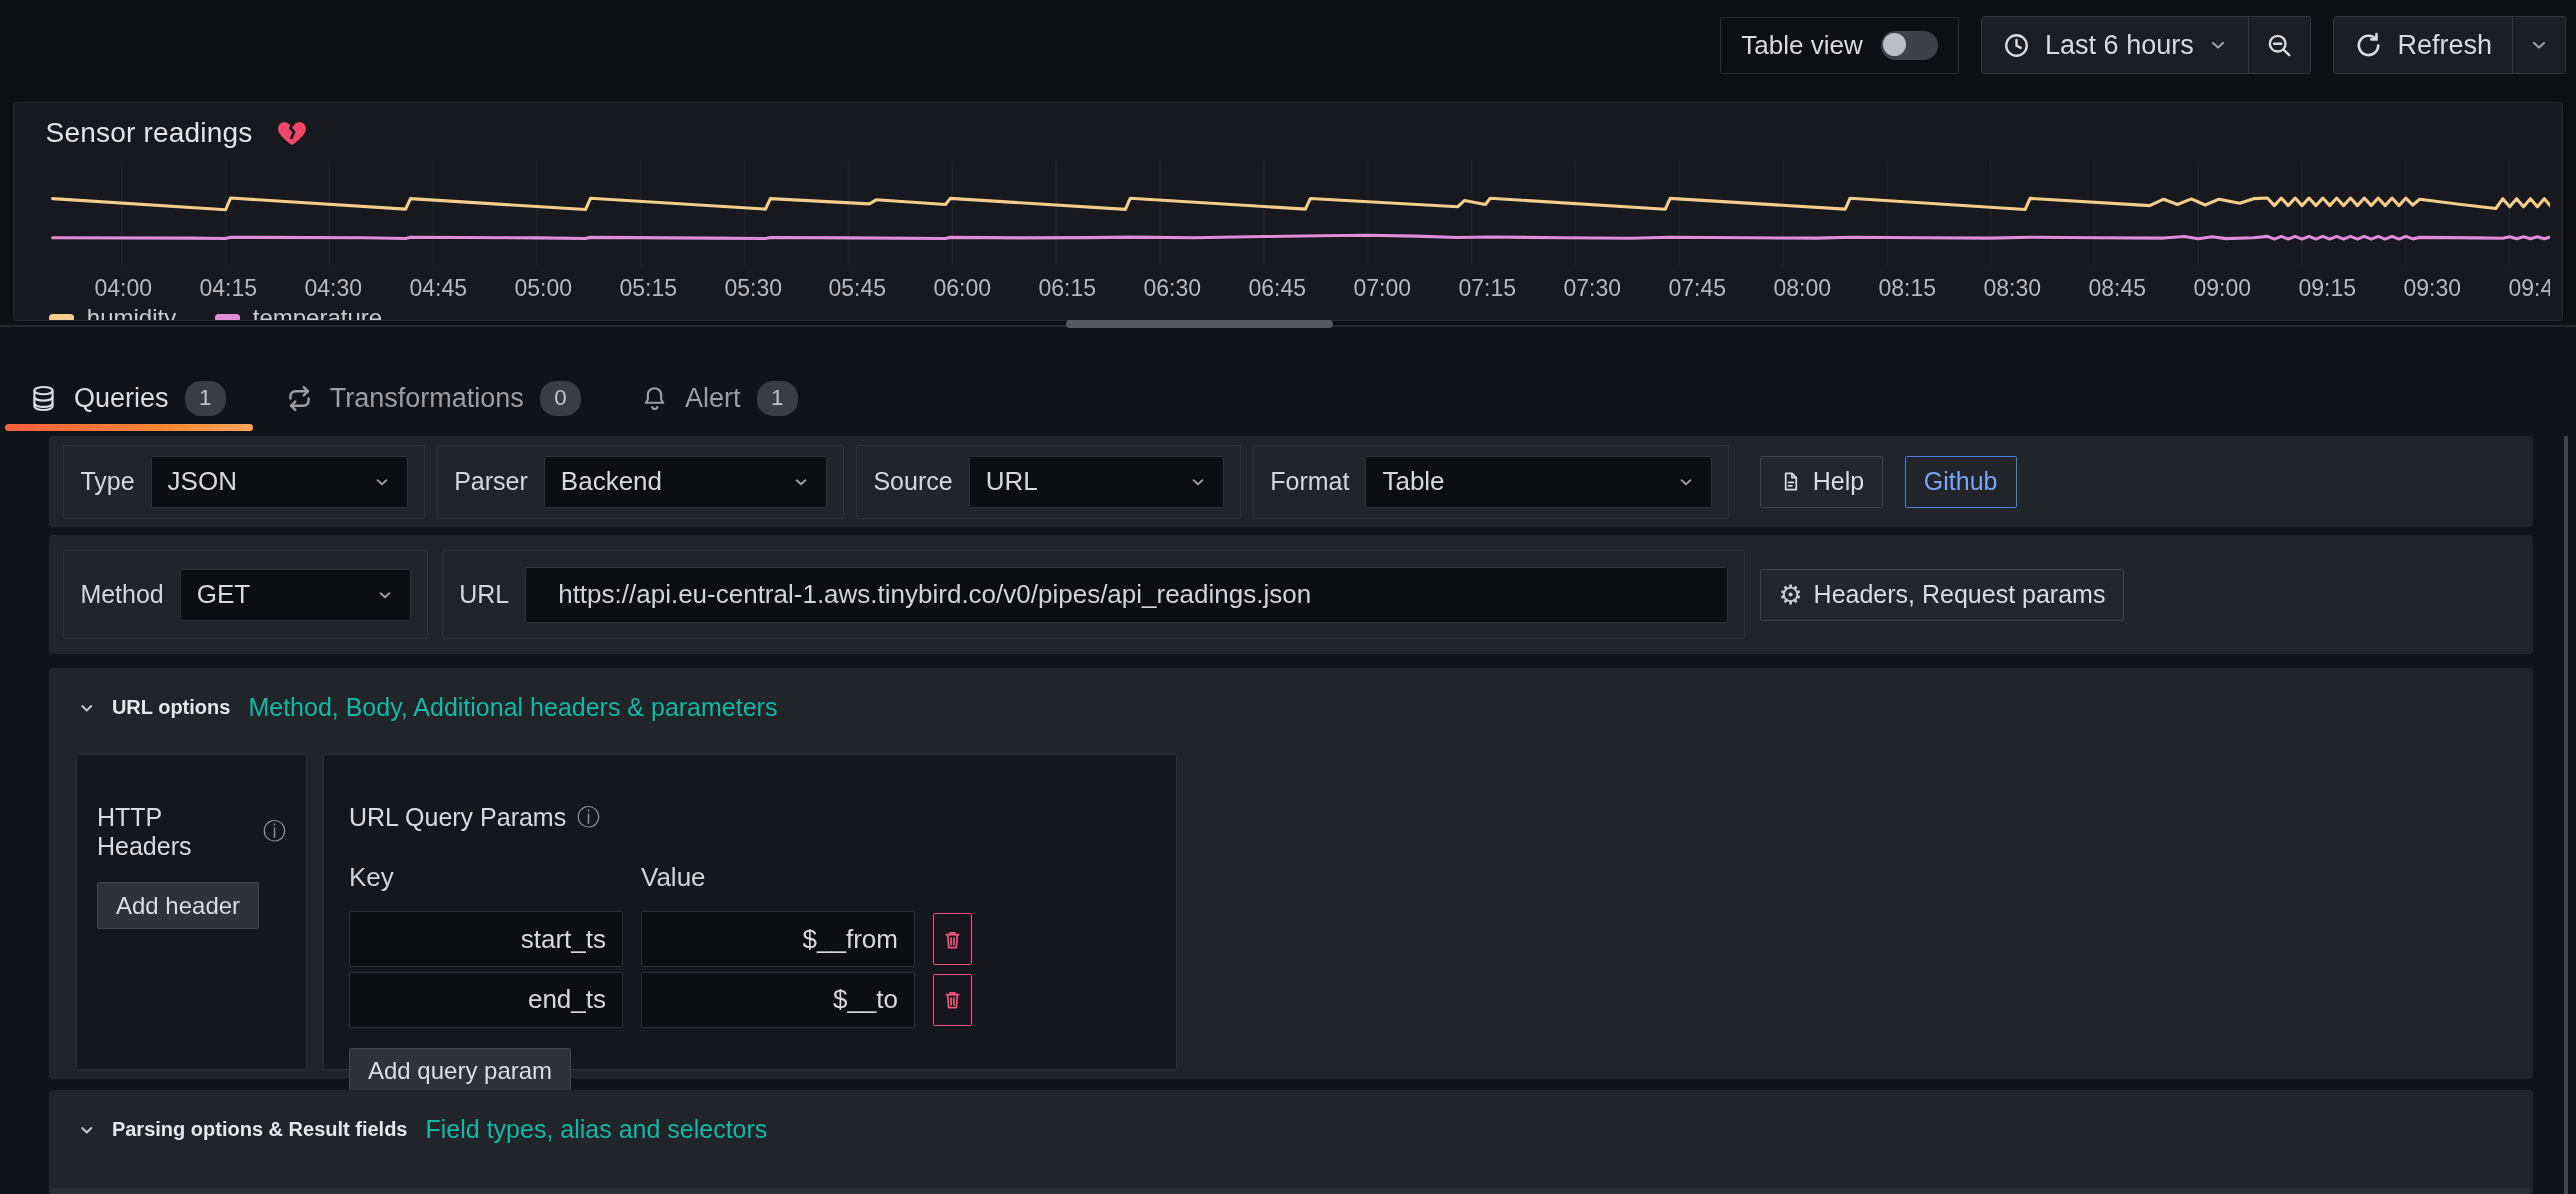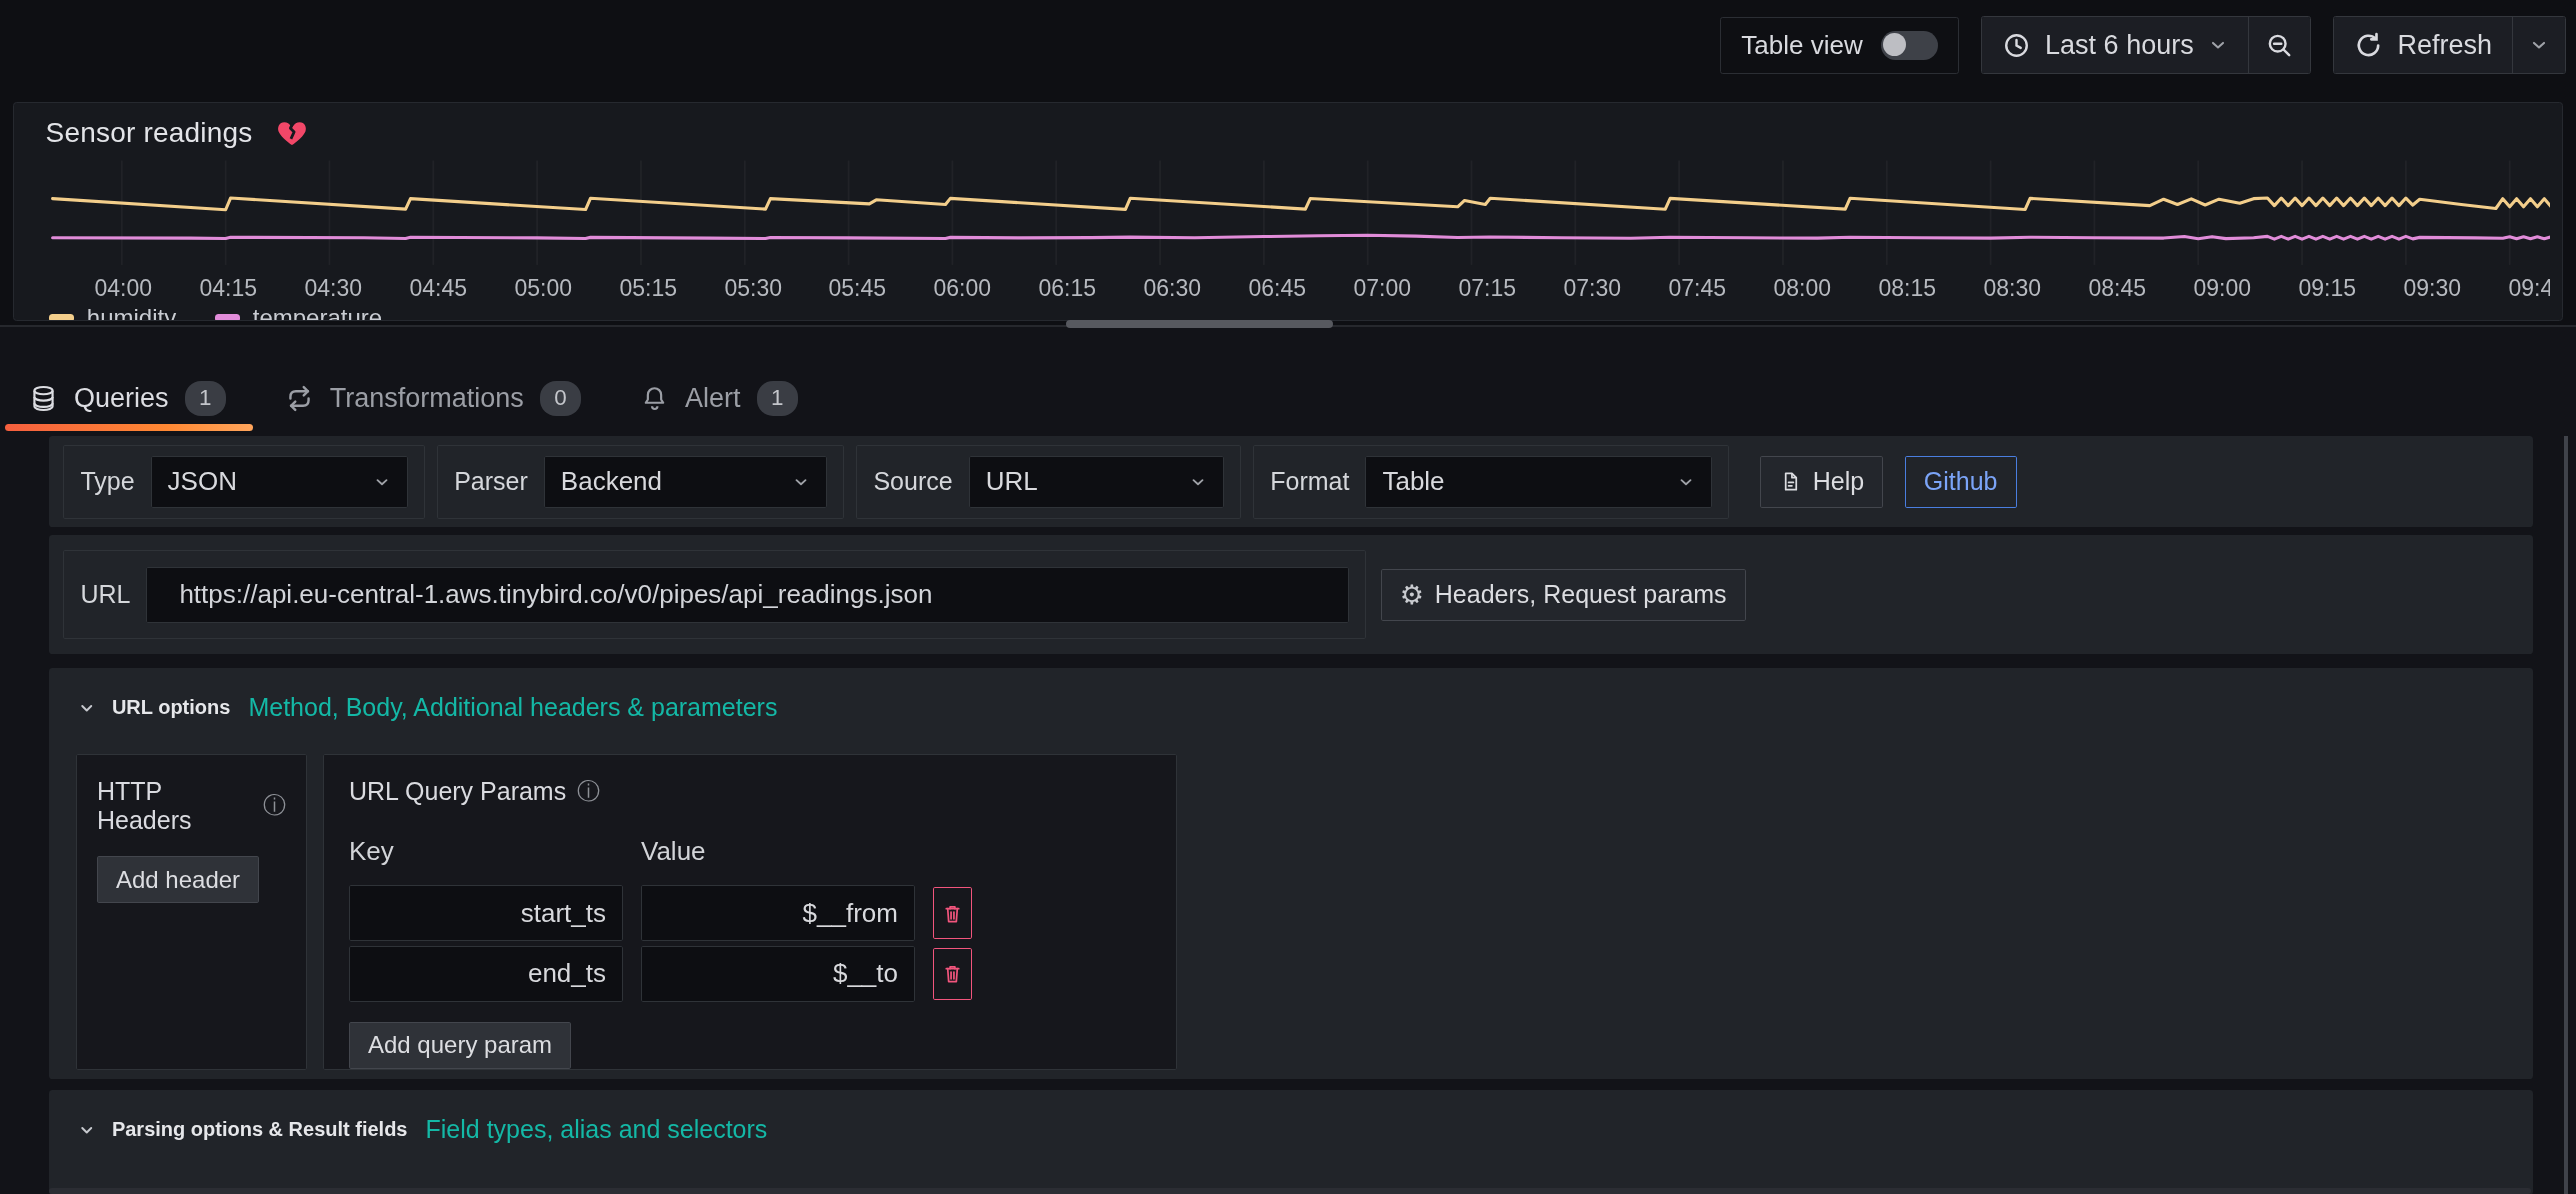--- a/index.html
+++ b/index.html
@@ -74,21 +74,21 @@
 
   .section-head { display:flex; align-items:center; padding-top:10.8px; }
   .sec-chev { color:#c7c9ce; margin-right:14.4px; display:inline-flex; }
   .sec-title { font-size:20px; font-weight:700; color:#e6e7ea; }
   .sec-sub { font-size:25px; color:#14b8a6; margin-left:18px; }
 
   .boxes { display:flex; gap:16px; margin-top:32px; }
   .obox { border:0.9px solid #2f3338; background:#16171c; border-radius:1.8px; height:316px; padding:21.5px 20px; }
   .hbox { width:231px; }
   .qbox { width:854px; padding:21.5px 25px; }
-  .obox-label { display:flex; align-items:center; gap:10.8px; font-size:25px; font-weight:500; color:#dadbe0; }
+  .obox-label { display:flex; align-items:center; gap:10.8px; font-size:25px; font-weight:500; color:#dadbe0;margin-top:26px; }
   .info { font-size:23px; color:#8d9096; line-height:1; }
 
   .kv-heads { display:flex; margin-top:30.5px; font-size:26px; color:#d2d4d8; }
   .kv-heads span:first-child { width:292px; }
   .kv-rows { display:flex; flex-direction:column; gap:4.5px; margin-top:18px; }
   .qrow { display:flex; gap:18px; align-items:center; }
   .qinput { width:274px; height:56px; background:#0d0e12; border:0.9px solid #2f3338; border-radius:1.8px;
             color:#d8d9dd; font-size:26px; padding:10px 16px; outline:none;text-align:right; }
   .trash-btn { width:39px; height:52px; border:0.9px solid #f2557d; color:#f2557d; border-radius:1.8px;
                background:transparent; display:flex; align-items:center; justify-content:center; cursor:pointer; }
@@ -324,20 +324,31 @@
         </svg>
     </span>
     <span>Help</span>
   </button>
   <button class="btn btn-github">
     <span>Github</span>
   </button>
 </div>
 
 <div class="card card2">
+  <div class="fgroup tall">
+    <span class="fld-label">Method</span>
+    <div class="select w-method">
+      <span>GET</span>
+      <span class="icon chev">
+          <svg width="18" height="18" viewBox="0 0 24 24" fill="none" stroke="currentColor" stroke-width="2.5" stroke-linecap="round" stroke-linejoin="round">
+            <path d="M6 9.5 12 15l6-5.5"></path>
+          </svg>
+        </span>
+    </div>
+  </div>
   <div class="fgroup tall urlgroup">
     <span class="fld-label">URL</span>
     <input class="urlinput" type="text" value="https://api.eu-central-1.aws.tinybird.co/v0/pipes/api_readings.json" style="">
   </div>
   <button class="btn">
     <span class="icon" style="font-size:27px;color:#c9cbd0;">⚙</span>
     <span>Headers, Request params</span>
   </button>
 </div>
 

